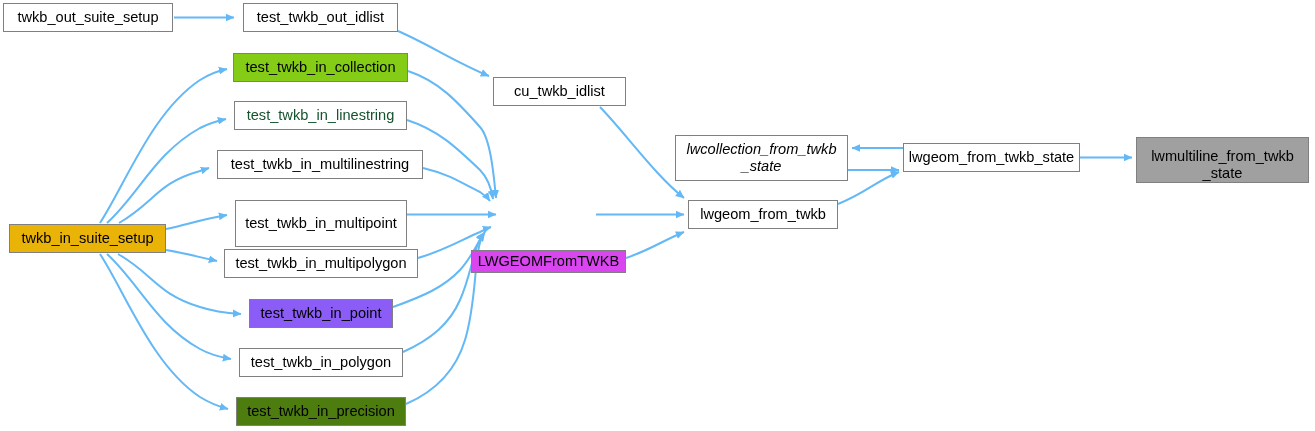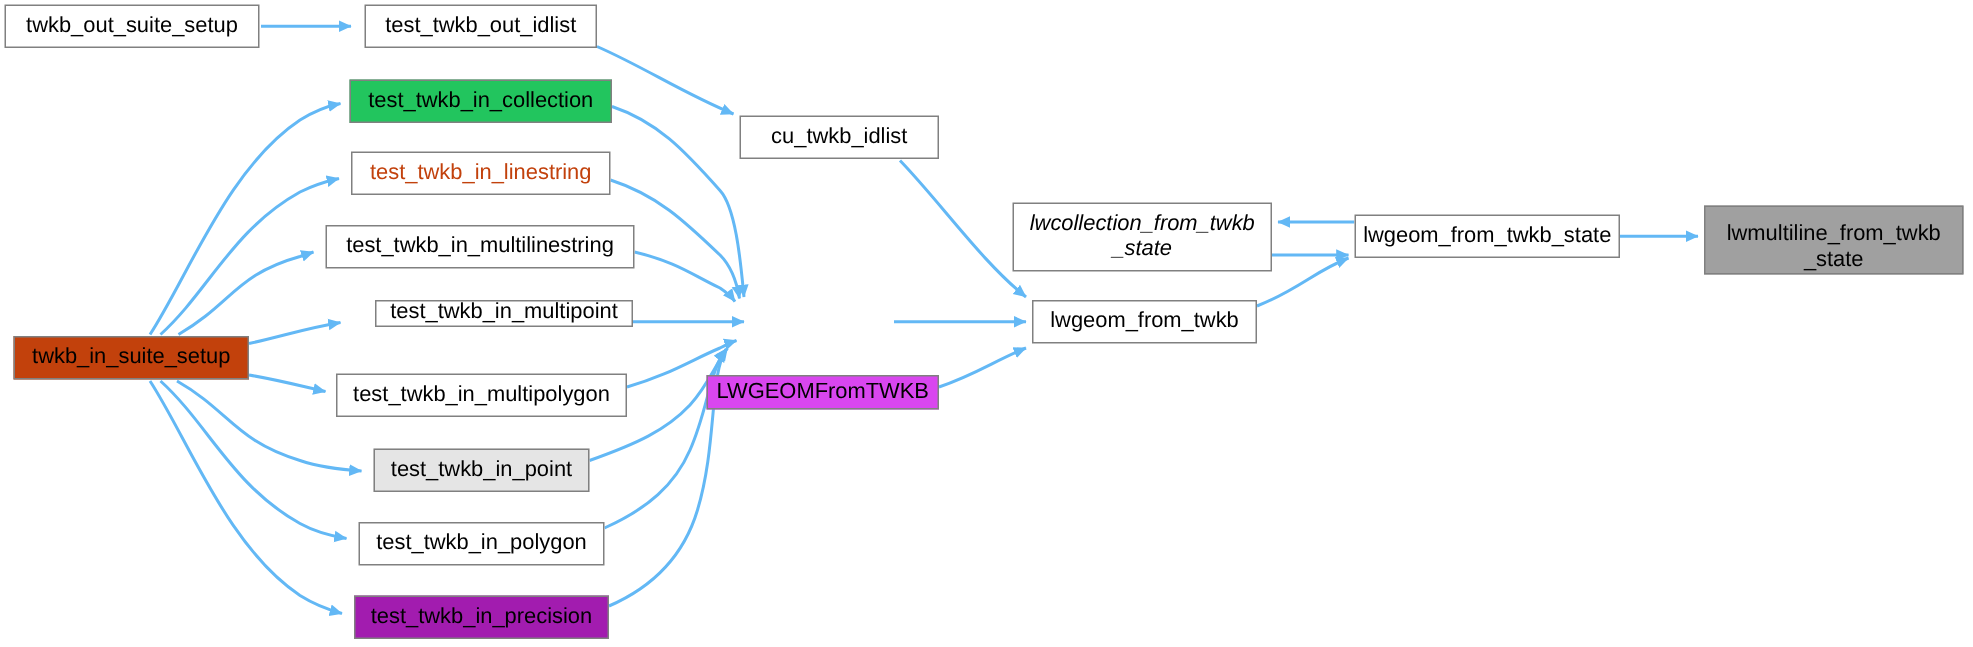--- a/index.html
+++ b/index.html
@@ -99,31 +99,31 @@
 
       <path d="M903,148 L852,148"></path>
 
       <path d="M1080,157.5 L1132,157.5"></path>
     </g>
   </svg>
 
   <div id="node-layer">
       <div class="node" style="left: 3px; top: 3px; width: 170px; height: 29px; border-color: rgb(128, 128, 128); background: rgb(255, 255, 255); color: rgb(0, 0, 0);"><span class="node-label">twkb_out_suite_setup</span></div>
       <div class="node" style="left: 243px; top: 3px; width: 155px; height: 29px; border-color: rgb(128, 128, 128); background: rgb(255, 255, 255); color: rgb(0, 0, 0);"><span class="node-label">test_twkb_out_idlist</span></div>
-      <div class="node" style="left: 233px; top: 53px; width: 175px; height: 29px; border-color: rgb(128, 128, 128); background: #22c55e; color: rgb(0, 0, 0);"><span class="node-label">test_twkb_in_collection</span></div>
+      <div class="node" style="left: 233px; top: 53px; width: 175px; height: 29px; border-color: rgb(128, 128, 128); background: #84cc16; color: rgb(0, 0, 0);"><span class="node-label">test_twkb_in_collection</span></div>
       <div class="node" style="left: 493px; top: 77px; width: 133px; height: 29px; border-color: rgb(128, 128, 128); background: rgb(255, 255, 255); color: rgb(0, 0, 0);"><span class="node-label">cu_twkb_idlist</span></div>
-      <div class="node" style="left: 234px; top: 101px; width: 173px; height: 29px; border-color: rgb(128, 128, 128); background: rgb(255, 255, 255); color: #c2410c;"><span class="node-label">test_twkb_in_linestring</span></div>
+      <div class="node" style="left: 234px; top: 101px; width: 173px; height: 29px; border-color: rgb(128, 128, 128); background: rgb(255, 255, 255); color: #14532d;"><span class="node-label">test_twkb_in_linestring</span></div>
       <div class="node" style="left: 675px; top: 135px; width: 173px; height: 46px; border-color: rgb(128, 128, 128); background: rgb(255, 255, 255); color: rgb(0, 0, 0); font-style: italic;"><span class="node-label">lwcollection_from_twkb
 _state</span></div>
       <div class="node" style="left: 903px; top: 143px; width: 177px; height: 29px; border-color: rgb(128, 128, 128); background: rgb(255, 255, 255); color: rgb(0, 0, 0);"><span class="node-label">lwgeom_from_twkb_state</span></div>
       <div class="node highlight" style="left: 1136px; top: 137px; width: 173px; height: 46px; border-color: rgb(128, 128, 128); background: rgb(160, 160, 160); color: rgb(0, 0, 0); align-items: flex-end;"><span class="node-label">lwmultiline_from_twkb
 _state</span></div>
       <div class="node" style="left: 217px; top: 150px; width: 206px; height: 29px; border-color: rgb(128, 128, 128); background: rgb(255, 255, 255); color: rgb(0, 0, 0);"><span class="node-label">test_twkb_in_multilinestring</span></div>
-      <div class="node" style="left: 250px; top: 200px; width: 172px; height: 18px; border-color: rgb(128, 128, 128); background: rgb(255, 255, 255); color: rgb(0, 0, 0);"><span class="node-label">test_twkb_in_multipoint</span></div>
+      <div class="node" style="left: 235px; top: 200px; width: 172px; height: 47px; border-color: rgb(128, 128, 128); background: rgb(255, 255, 255); color: rgb(0, 0, 0);"><span class="node-label">test_twkb_in_multipoint</span></div>
       <div class="node" style="left: 688px; top: 200px; width: 150px; height: 29px; border-color: rgb(128, 128, 128); background: rgb(255, 255, 255); color: rgb(0, 0, 0);"><span class="node-label">lwgeom_from_twkb</span></div>
-      <div class="node" style="left: 9px; top: 224px; width: 157px; height: 29px; border-color: rgb(128, 128, 128); background: #c2410c; color: rgb(0, 0, 0);"><span class="node-label">twkb_in_suite_setup</span></div>
+      <div class="node" style="left: 9px; top: 224px; width: 157px; height: 29px; border-color: rgb(128, 128, 128); background: #eab308; color: rgb(0, 0, 0);"><span class="node-label">twkb_in_suite_setup</span></div>
       <div class="node" style="left: 224px; top: 249px; width: 194px; height: 29px; border-color: rgb(128, 128, 128); background: rgb(255, 255, 255); color: rgb(0, 0, 0);"><span class="node-label">test_twkb_in_multipolygon</span></div>
       <div class="node" style="left: 471px; top: 250px; width: 155px; height: 23px; border-color: rgb(128, 128, 128); background: #d946ef; color: rgb(0, 0, 0);"><span class="node-label">LWGEOMFromTWKB</span></div>
-      <div class="node" style="left: 249px; top: 299px; width: 144px; height: 29px; border-color: rgb(128, 128, 128); background: #e5e5e5; color: rgb(0, 0, 0);"><span class="node-label">test_twkb_in_point</span></div>
+      <div class="node" style="left: 249px; top: 299px; width: 144px; height: 29px; border-color: rgb(128, 128, 128); background: #8b5cf6; color: rgb(0, 0, 0);"><span class="node-label">test_twkb_in_point</span></div>
       <div class="node" style="left: 239px; top: 348px; width: 164px; height: 29px; border-color: rgb(128, 128, 128); background: rgb(255, 255, 255); color: rgb(0, 0, 0);"><span class="node-label">test_twkb_in_polygon</span></div>
-      <div class="node" style="left: 236px; top: 397px; width: 170px; height: 29px; border-color: rgb(128, 128, 128); background: #a21caf; color: rgb(0, 0, 0);"><span class="node-label">test_twkb_in_precision</span></div>
+      <div class="node" style="left: 236px; top: 397px; width: 170px; height: 29px; border-color: rgb(128, 128, 128); background: #4d7c0f; color: rgb(0, 0, 0);"><span class="node-label">test_twkb_in_precision</span></div>
     </div>
 </div>
 
 </body></html>

